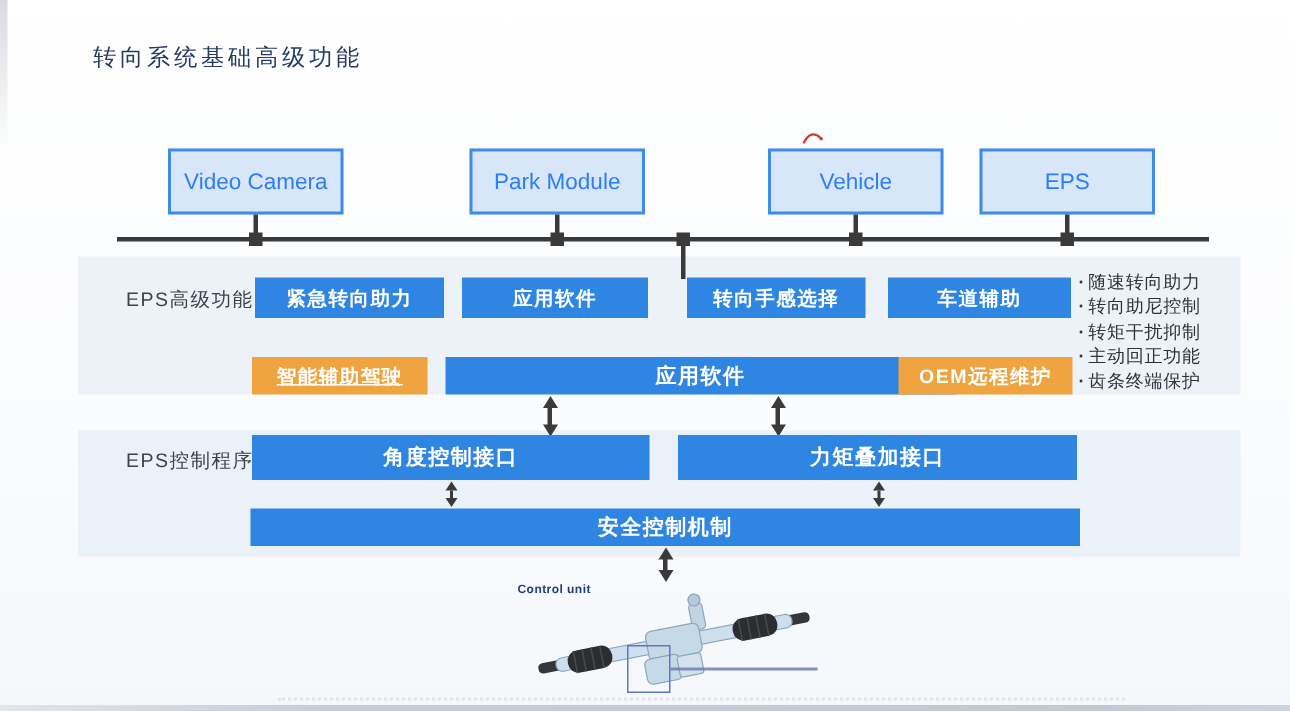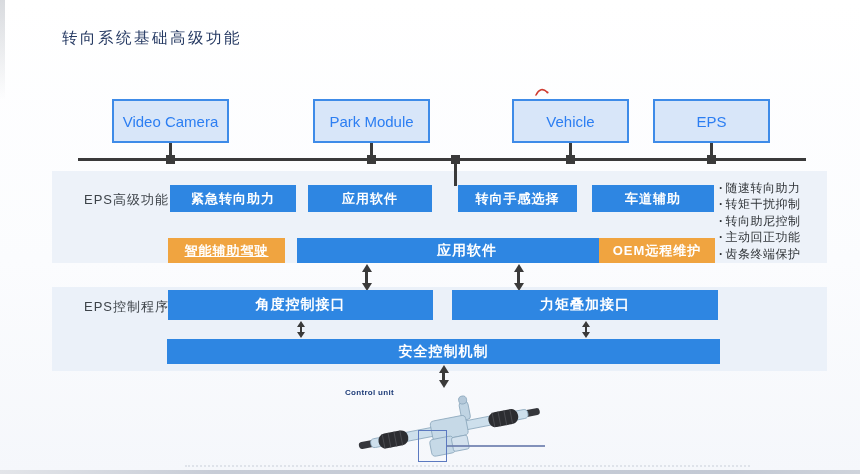--- a/index.html
+++ b/index.html
@@ -98,22 +98,22 @@
   <div class="abs stem" style="left:454px;top:161px;height:25px;"></div>
 
   <div class="abs seclabel" style="left:84px;top:191px;">EPS高级功能</div>
   <div class="abs bar" style="left:170px;top:185px;width:126px;height:27px;text-align:right;">紧急转向助力</div>
   <div class="abs bar" style="left:308px;top:185px;width:124px;height:27px;">应用软件</div>
   <div class="abs bar" style="left:458px;top:185px;width:119px;height:27px;">转向手感选择</div>
   <div class="abs bar" style="left:592px;top:185px;width:122px;height:27px;">车道辅助</div>
 
   <div class="abs bullets" style="left:719px;top:180px;width:110px;">
     <div>随速转向助力</div>
+    <div>转向助尼控制</div>
     <div>转矩干扰抑制</div>
-    <div>转向助尼控制</div>
     <div>主动回正功能</div>
     <div>齿条终端保护</div>
   </div>
 
   <div class="abs bar orange" style="left:168px;top:238px;width:117px;height:25px;text-decoration:underline;">智能辅助驾驶</div>
   <div class="abs bar big" style="left:297px;top:238px;width:340px;height:25px;">应用软件</div>
   <div class="abs bar orange" style="left:599px;top:238px;width:116px;height:25px;">OEM远程维护</div>
 
   <div class="abs varrow" style="left:365px;top:271px;height:13px;"></div>
   <div class="abs varrow" style="left:517px;top:271px;height:13px;"></div>

